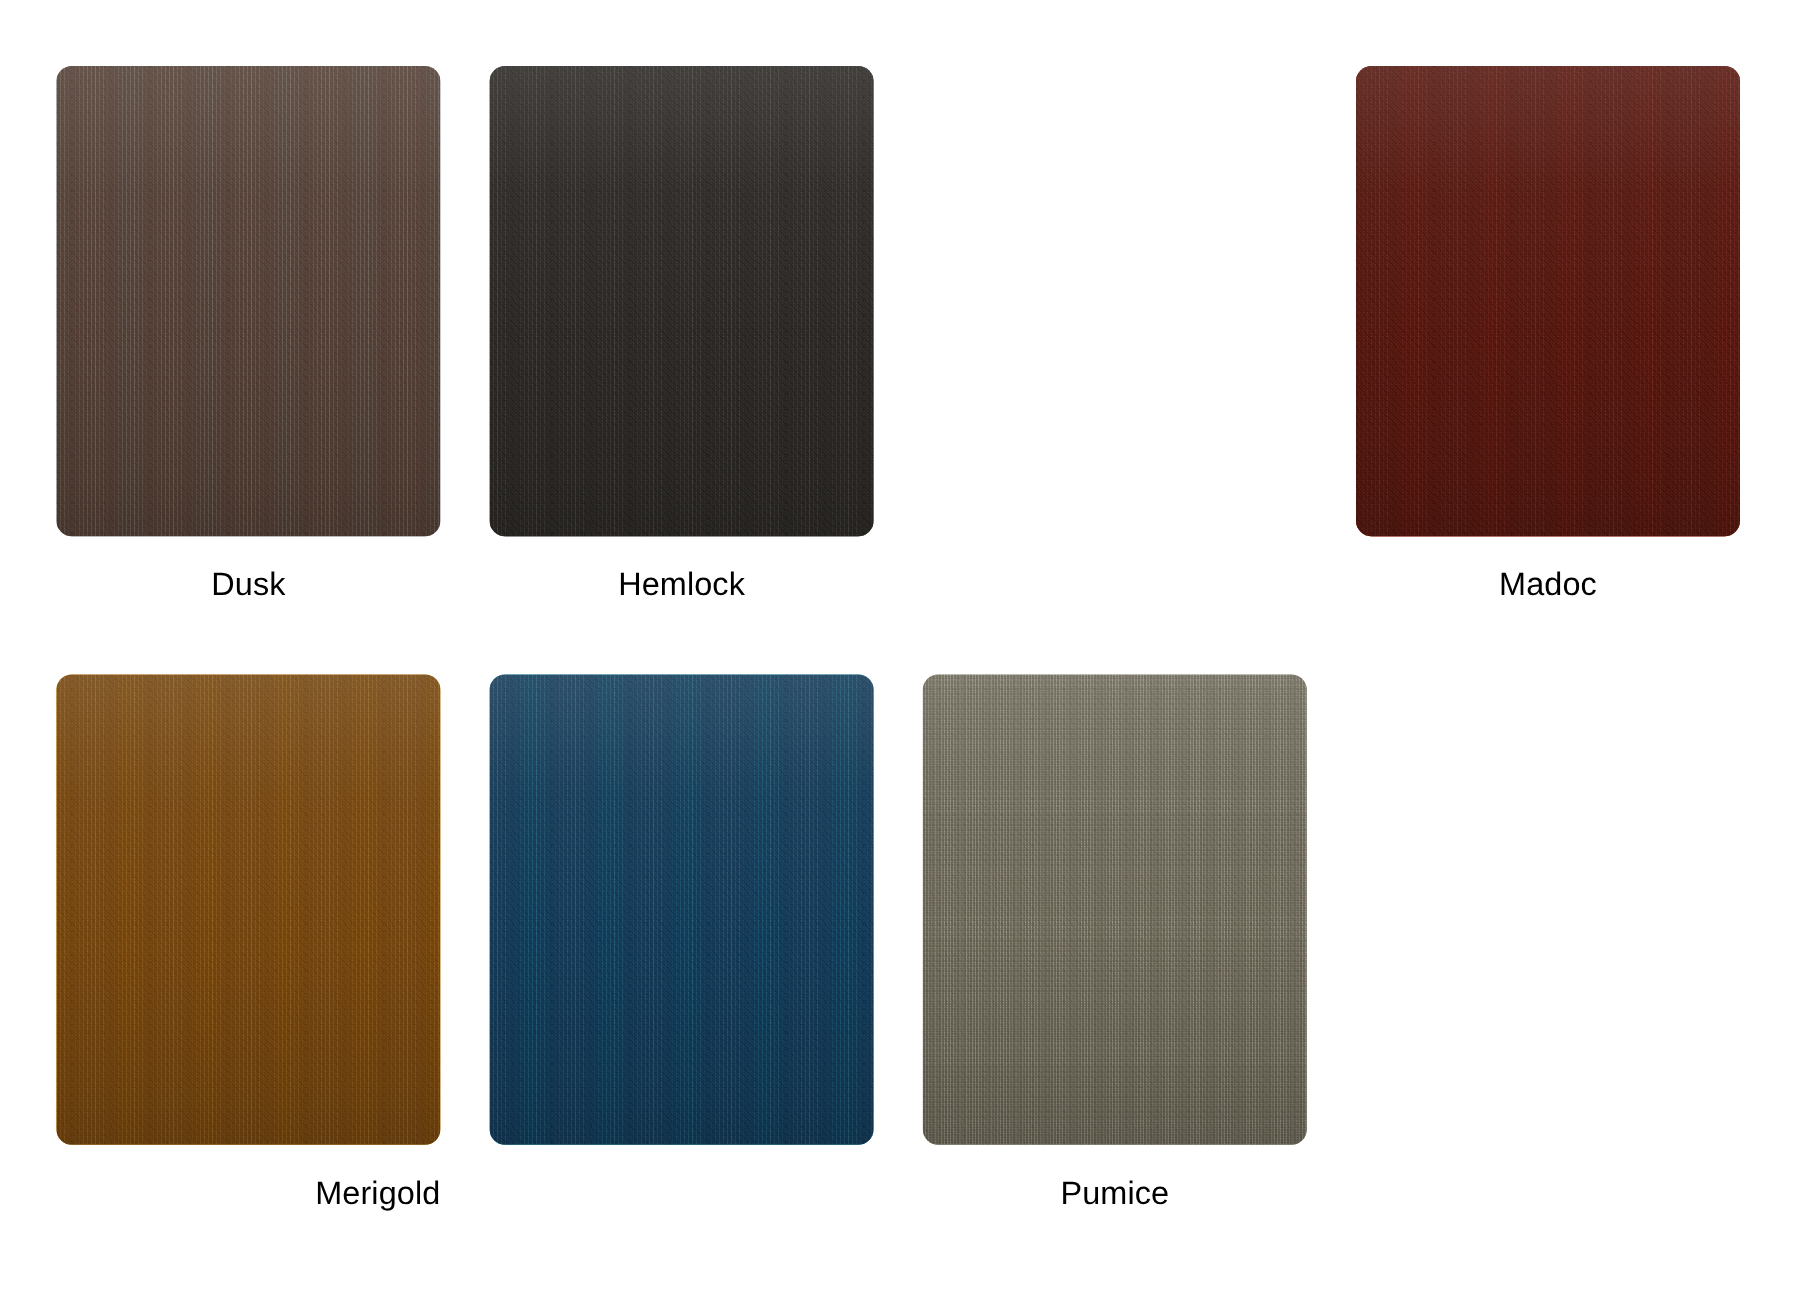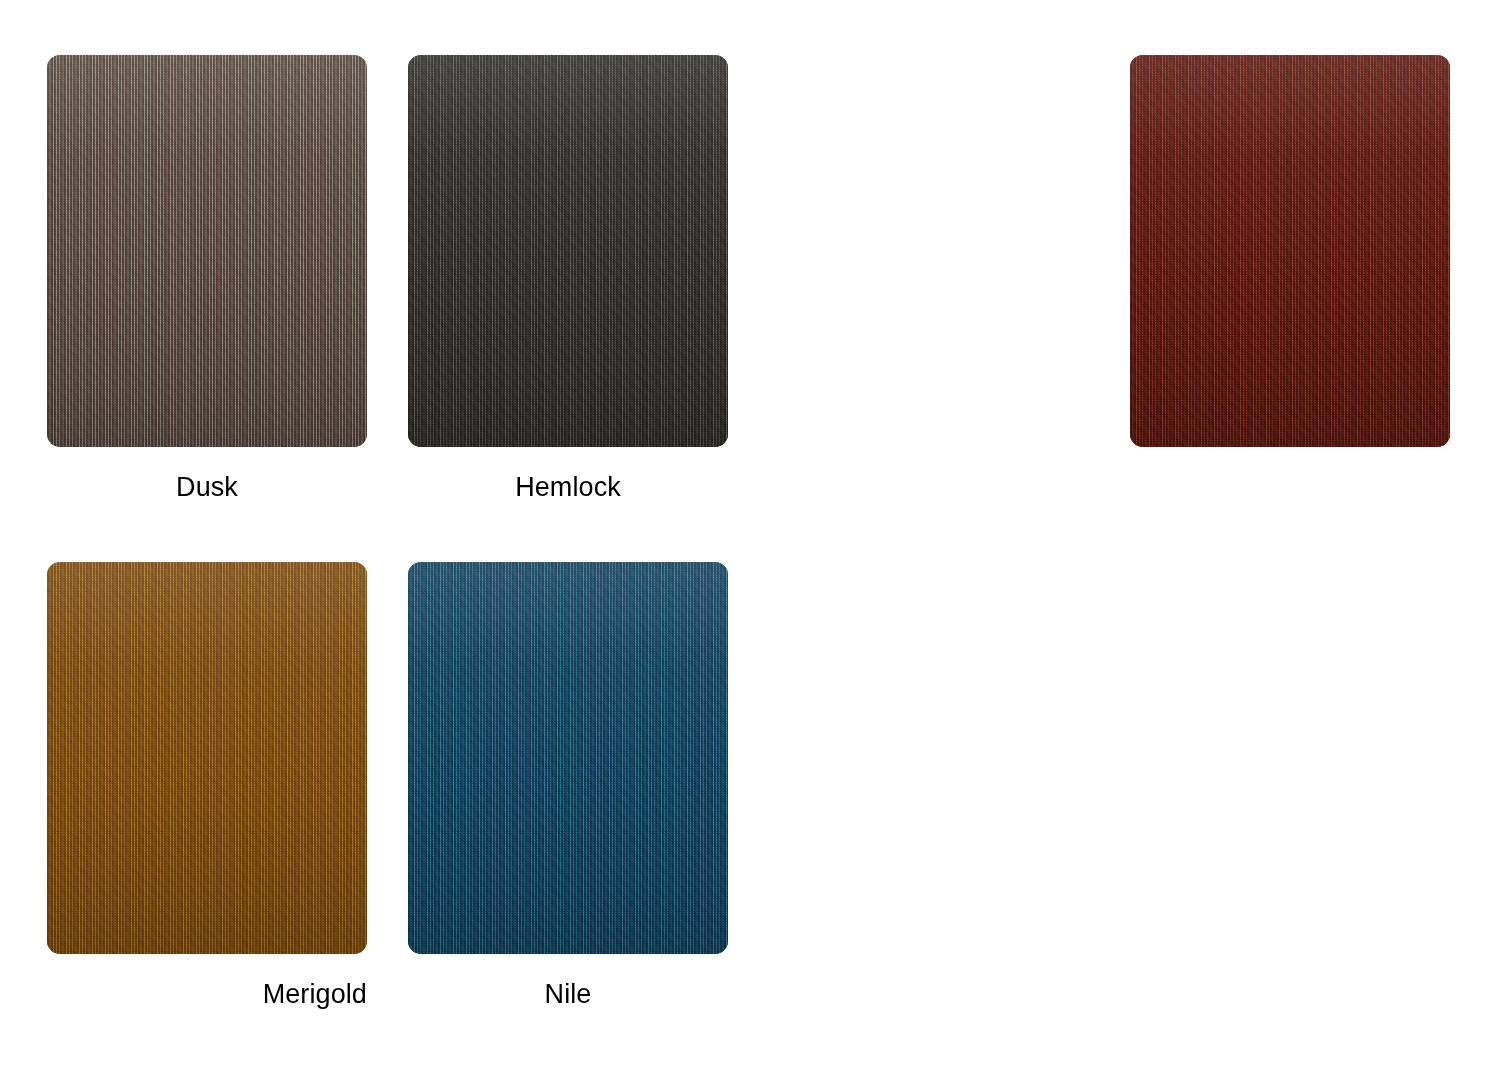--- a/index.html
+++ b/index.html
@@ -203,20 +203,21 @@
 
   <div class="swatch-cell row-1 col-4">
     <div class="swatch-tile" style="--base: #a82b1a; --light: #c9543a; --dark: #4c1008; background-color: rgb(168, 43, 26);">
       <div class="weave weave-warp"></div>
       <div class="weave weave-weft"></div>
       <div class="weave weave-dots"></div>
       <div class="weave weave-dots-alt"></div>
       <div class="weave weave-speckle"></div>
       <div class="weave weave-shade"></div>
     </div>
+    <div class="swatch-label" style="color: rgb(0, 0, 0);">Madoc</div>
   </div>
 
   <div class="swatch-cell row-2 col-1">
     <div class="swatch-tile" style="--base: #de8f1e; --light: #f0b44d; --dark: #6b3c06; background-color: rgb(222, 143, 30);">
       <div class="weave weave-warp"></div>
       <div class="weave weave-weft"></div>
       <div class="weave weave-dots"></div>
       <div class="weave weave-dots-alt"></div>
       <div class="weave weave-speckle"></div>
       <div class="weave weave-shade"></div>
@@ -226,17 +227,27 @@
 
   <div class="swatch-cell row-2 col-2">
     <div class="swatch-tile" style="--base: #1a9eb8; --light: #4fc4d6; --dark: #0b2f4e; background-color: rgb(26, 158, 184);">
       <div class="weave weave-warp"></div>
       <div class="weave weave-weft"></div>
       <div class="weave weave-dots"></div>
       <div class="weave weave-dots-alt"></div>
       <div class="weave weave-speckle"></div>
       <div class="weave weave-shade"></div>
     </div>
-    <div class="swatch-label" style="color: rgb(0, 0, 0);">Nile</div>
-  </div>
-
+  </div>
+
+  <div class="swatch-cell row-2 col-3">
+    <div class="swatch-tile fine" style="--base: #a8a294; --light: #cfc9bb; --dark: #55513f; background-color: rgb(168, 162, 148);">
+      <div class="weave weave-warp"></div>
+      <div class="weave weave-weft"></div>
+      <div class="weave weave-dots"></div>
+      <div class="weave weave-dots-alt"></div>
+      <div class="weave weave-speckle"></div>
+      <div class="weave weave-shade"></div>
+    </div>
+    <div class="swatch-label" style="color: rgb(0, 0, 0);">Pumice</div>
+  </div>
 
 </div>
 
 </body></html>

